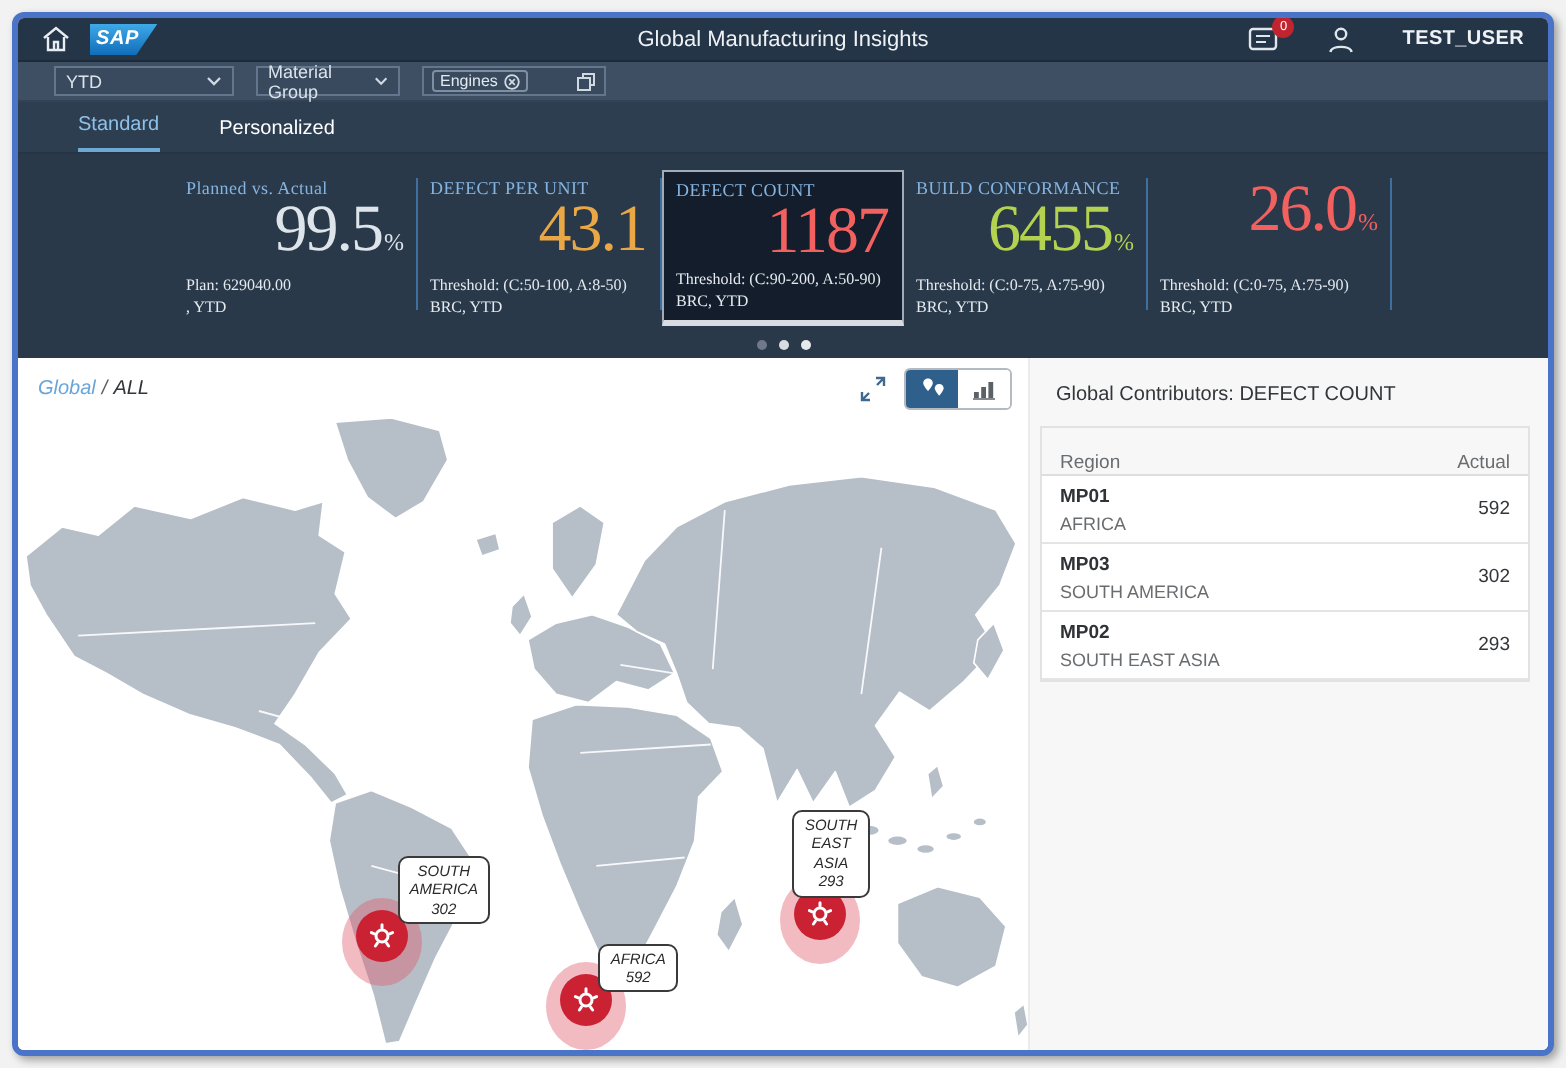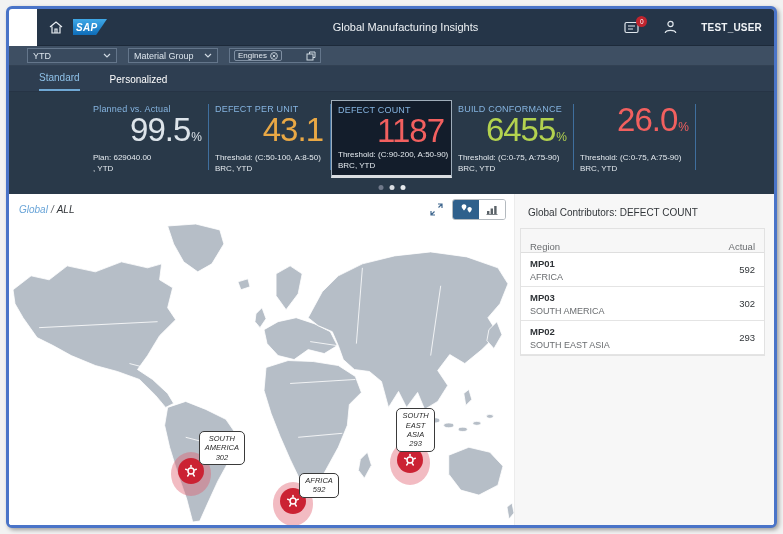--- a/index.html
+++ b/index.html
@@ -2,53 +2,53 @@
 <html><head>
 <meta charset="utf-8">
 <style>
   * { box-sizing: border-box; margin: 0; padding: 0; }
   html,body { width:783px; height:534px; background:#fff; font-family:"Liberation Sans", sans-serif; }
   .outer { width:783px; height:534px; padding:6px; background:#f2f2f2; }
   .frame { width:100%; height:100%; border:3px solid #4a74c8; border-radius:6px; overflow:hidden;
            background:#fff; box-shadow:2px 2px 4px rgba(0,0,0,.35); display:flex; flex-direction:column; }
 
   
-  .topbar { height:37px; background:#253548; display:flex; align-items:center; position:relative; flex:0 0 auto;
-            border-bottom:1px solid #1d2a3a;margin-left:28px; }
+  .topbar { height:22px; background:#253548; display:flex; align-items:center; position:relative; flex:0 0 auto;
+            border-bottom:1px solid #1d2a3a; }
   .topbar .left { display:flex; align-items:center; gap:10px; padding-left:12px; }
   .icon-btn { display:inline-flex; align-items:center; justify-content:center; position:relative; cursor:pointer; }
   .sap-logo { width:34px; height:16px; background:linear-gradient(180deg,#3fa9e8 0%,#0e6cb8 100%);
               clip-path:polygon(0 0,100% 0,68% 100%,0 100%); display:flex; align-items:center; }
   .sap-logo span { color:#fff; font-weight:bold; font-style:italic; font-size:10px; padding-left:3px; letter-spacing:.3px; }
   .topbar .title { position:absolute; left:0; right:0; text-align:center; color:#eef2f5; font-size:11px; }
   .topbar .right { margin-left:auto; display:flex; align-items:center; gap:24px; padding-right:12px; z-index:2; }
   .badge { position:absolute; top:-5px; right:-7px; background:#c0242e; color:#fff; font-size:6.5px;
            width:11px; height:11px; border-radius:50%; display:flex; align-items:center; justify-content:center; }
   .username { color:#f0f3f6; font-size:10px; font-weight:bold; letter-spacing:.2px; }
 
   
   .filterbar { height:20px; background:#3e4f63; display:flex; align-items:center; gap:11px; padding-left:18px;
                flex:0 0 auto; border-bottom:1px solid #324153; }
   .field { height:15px; background:#394a5e; border:1px solid #64768b; display:flex; align-items:center;
            color:#dbe4ec; font-size:9px; cursor:pointer; }
   .field.select { width:90px; justify-content:space-between; padding:0 5px; }
-  .field.select.wide { width:90px; }
+  .field.select.wide { width:72px; }
   .tokenfield { width:92px; justify-content:space-between; padding:0 4px; }
   .token { display:flex; align-items:center; gap:3px; border:1px solid #7f8fa2; border-radius:2px;
            padding:0 3px; height:11px; font-size:8px; color:#e2e9ef; }
 
   
   .tabbar { height:26px; background:#2e3e51; display:flex; align-items:flex-end; gap:30px; padding:0 11px 0 30px;
             flex:0 0 auto; border-bottom:1px solid #263445; }
   .tab { font-size:10px; padding-bottom:6px; cursor:pointer; color:#fff; }
   .tab.active { color:#8ec1e8; border-bottom:2px solid #6fa8d4; }
 
   
   .tilerow { height:102px; background:#293949; display:flex; padding:8px 0 0 78px; position:relative; flex:0 0 auto; }
-  .tile { width:121px; height:78px; padding:4px 6px; position:relative; cursor:pointer; }
+  .tile { width:121px; height:78px; padding:4px 6px; position:relative; cursor:pointer;font-family:Liberation Serif, serif; }
   .tile-title { font-size:9px; color:#85b4e0; letter-spacing:.2px; }
   .tile-value { text-align:right; margin-top:-2px; line-height:36px; white-space:nowrap; }
   .tile-value .num { font-size:33px; letter-spacing:-1px; }
   .tile-value .unit { font-size:12px; margin-left:1px; }
   .t0 .num,.t0 .unit { color:#dde4ea; }
   .t1 .num,.t1 .unit { color:#e9a845; }
   .t2 .num,.t2 .unit { color:#f2605f; }
   .t3 .num,.t3 .unit { color:#b3d24f; }
   .t4 .num,.t4 .unit { color:#f2605f; }
   .tile-sub { position:absolute; left:6px; bottom:3px; font-size:8px; color:#e4eaef; line-height:1.35; white-space:nowrap; }

